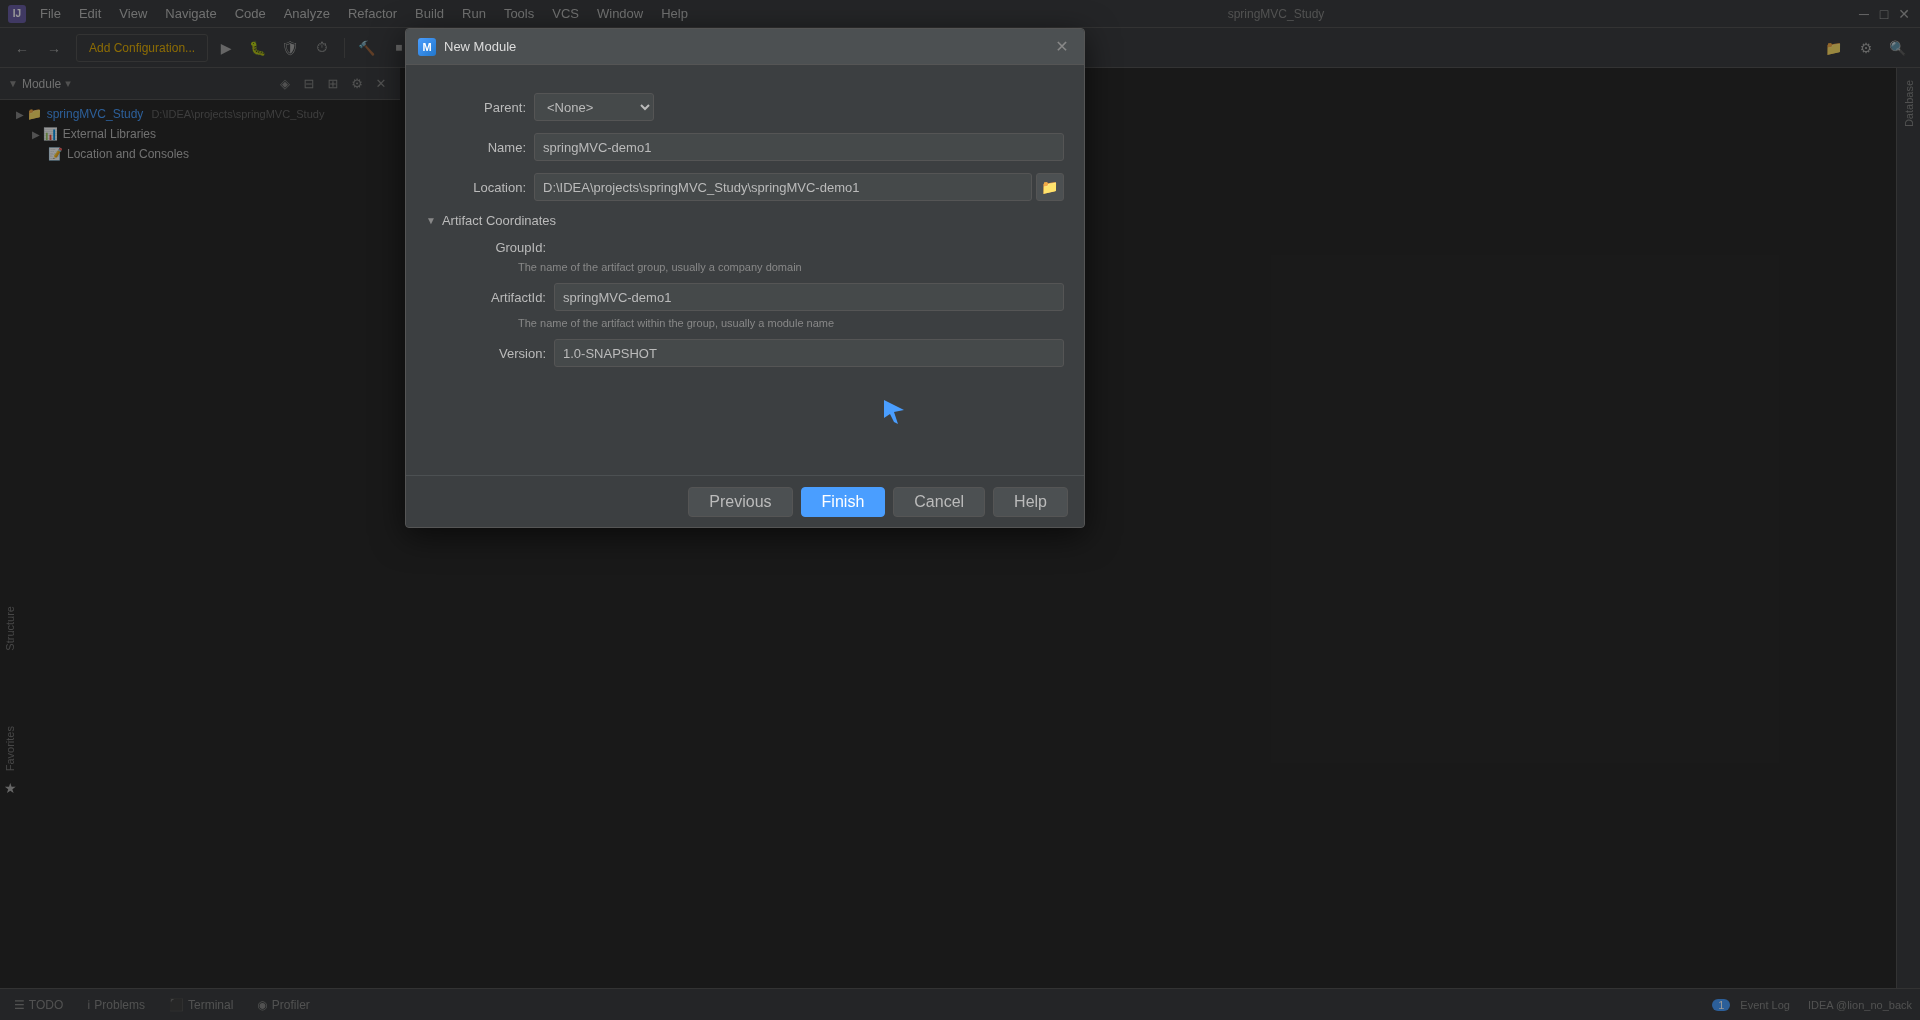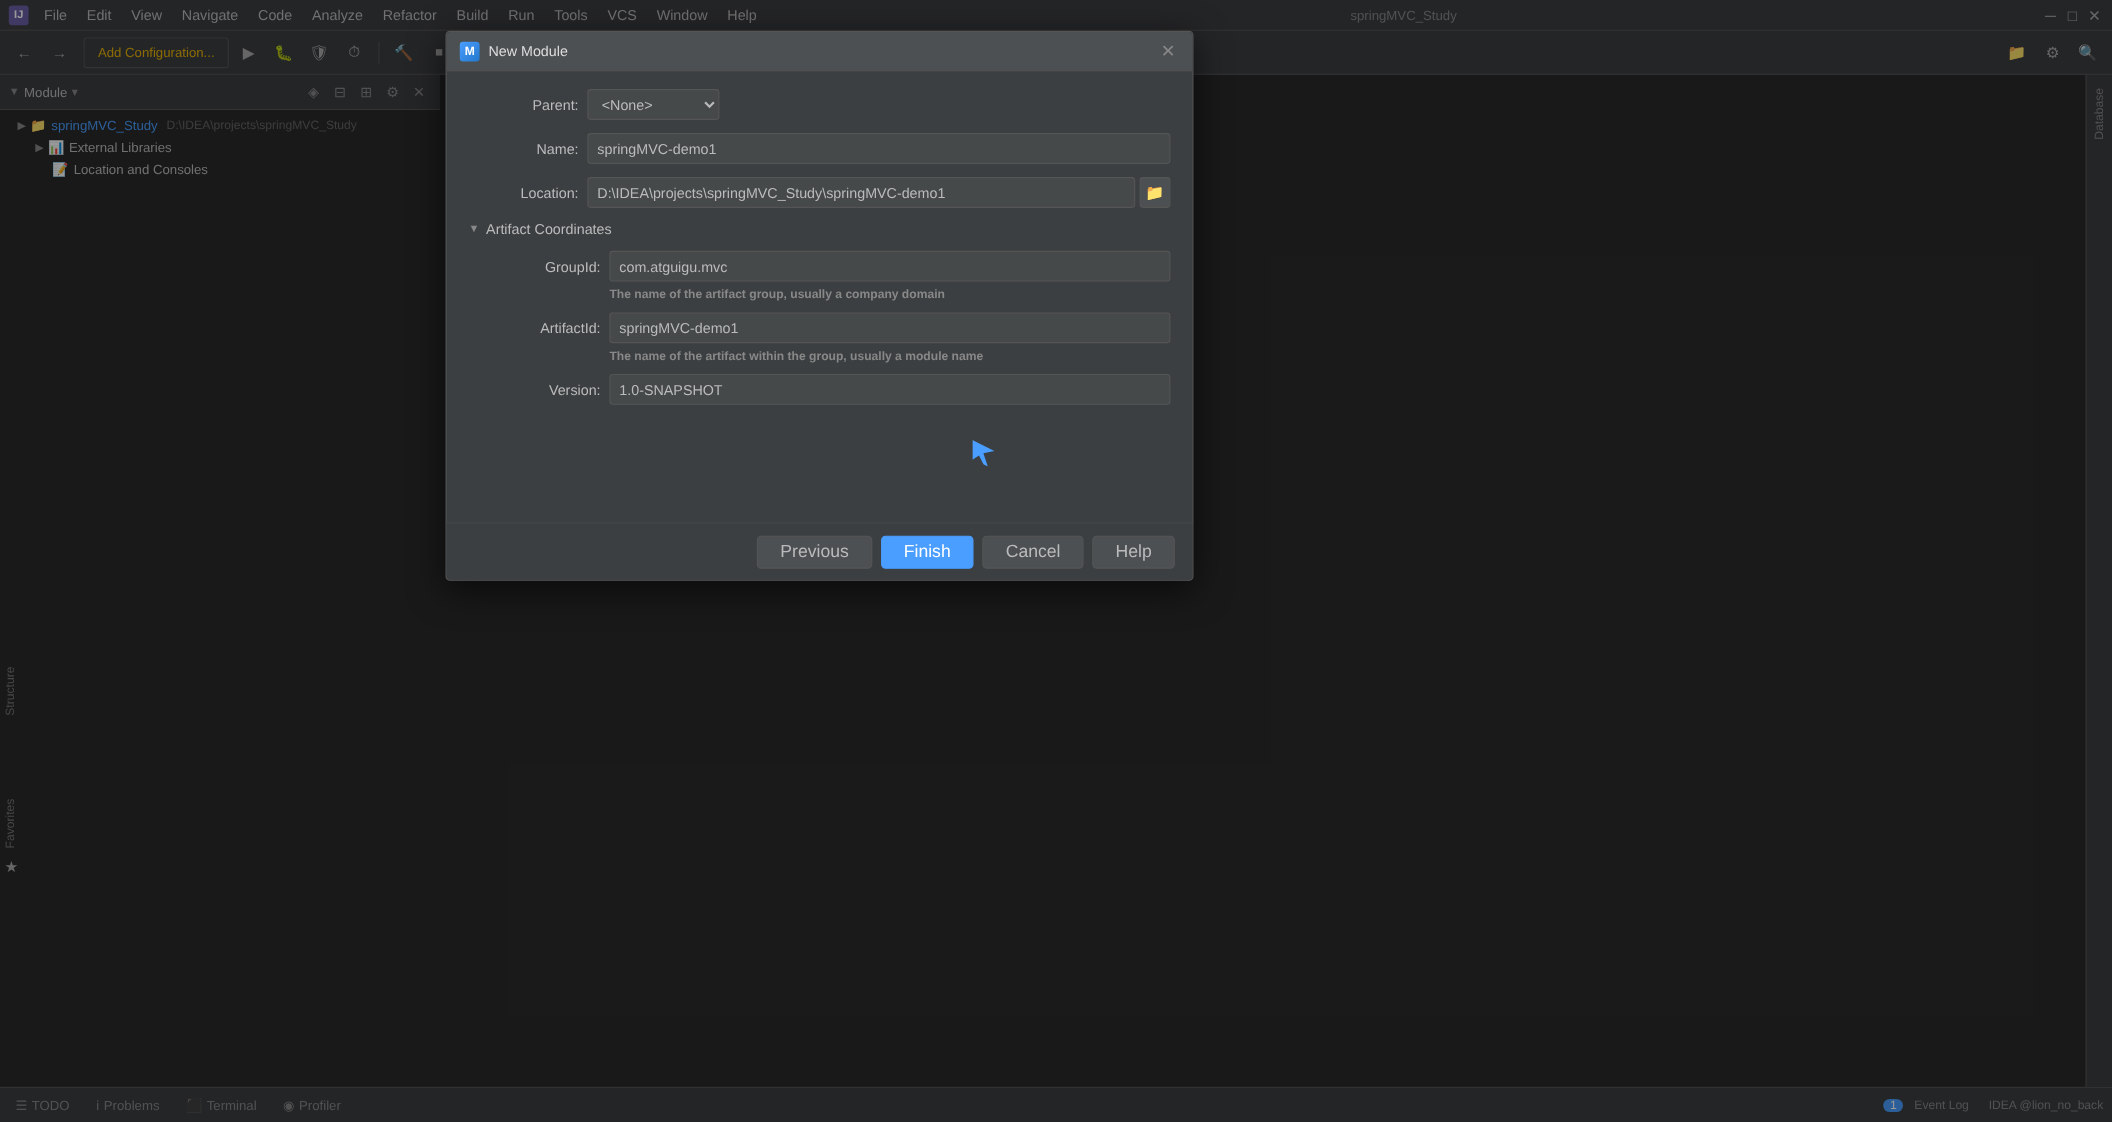--- a/index.html
+++ b/index.html
@@ -258,21 +258,21 @@
       width: 20px; height: 20px;
       cursor: pointer;
       color: #888;
       font-size: 16px;
       display: flex; align-items: center; justify-content: center;
     }
 
     
     .modal-body {
       flex: 1;
-      padding: 16px 20px;
+      padding: 28px 20px;
     }
     .form-row {
       display: flex;
       align-items: center;
       margin-bottom: 12px;
       gap: 8px;
     }
     .form-label {
       width: 100px;
       text-align: right;
@@ -338,24 +338,23 @@
     .section-title {
       font-size: 13px;
       color: #bbbbbb;
     }
     .section-content {
       margin-left: 20px;
     }
     .field-hint {
       font-size: 11px;
       color: #888;
-      margin-left: 108px;
+      margin-left: 72px;
       margin-top: -6px;
       margin-bottom: 10px;
-      font-weight: bold;
     }
 
     
     .modal-footer {
       height: 52px;
       background: #3c3f41;
       border-top: 1px solid #4c5052;
       display: flex;
       align-items: center;
       justify-content: flex-end;
@@ -585,21 +584,20 @@
 
       <div class="section-header">
         <span class="section-toggle">▼</span>
         <span class="section-title">Artifact Coordinates</span>
       </div>
 
       <div class="section-content">
 
         <div class="form-row">
           <span class="form-label">GroupId:</span>
-          <input class="form-input" type="text" value="com.atguigu.mvc" style="">
         </div>
         <div class="field-hint">The name of the artifact group, usually a company domain</div>
 
         <div class="form-row">
           <span class="form-label">ArtifactId:</span>
           <input class="form-input" type="text" value="springMVC-demo1" style="">
         </div>
         <div class="field-hint">The name of the artifact within the group, usually a module name</div>
 
         <div class="form-row">

